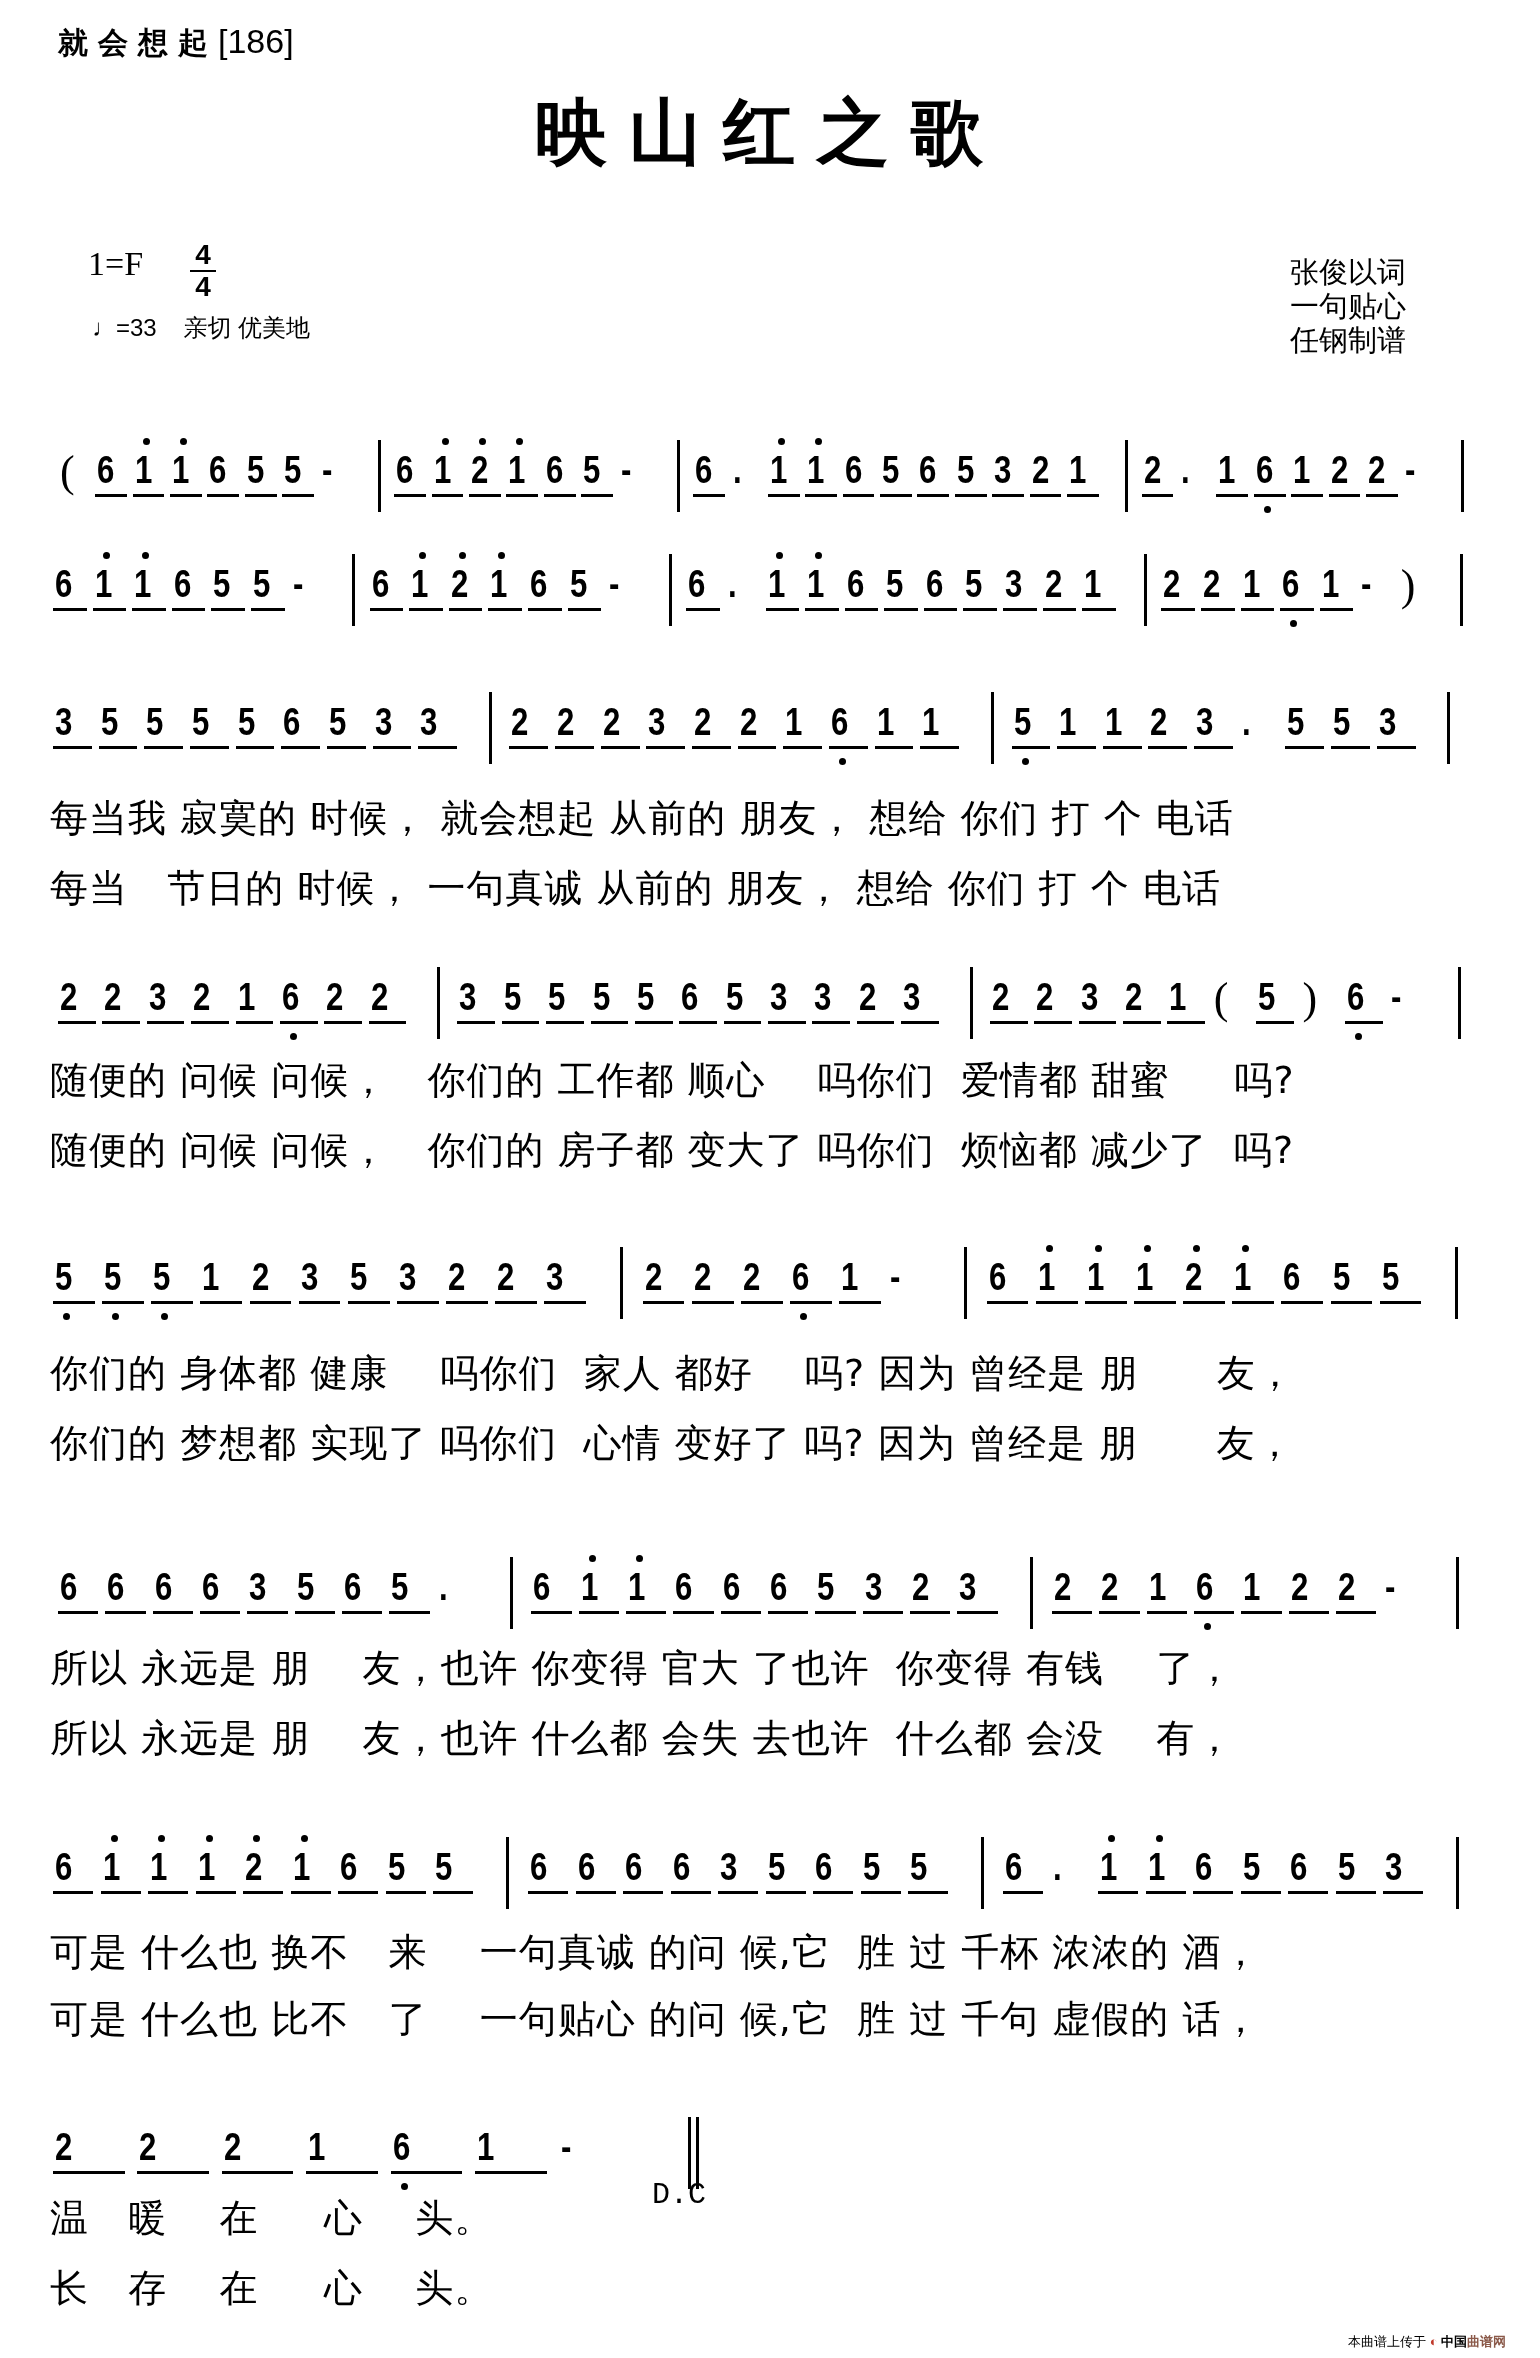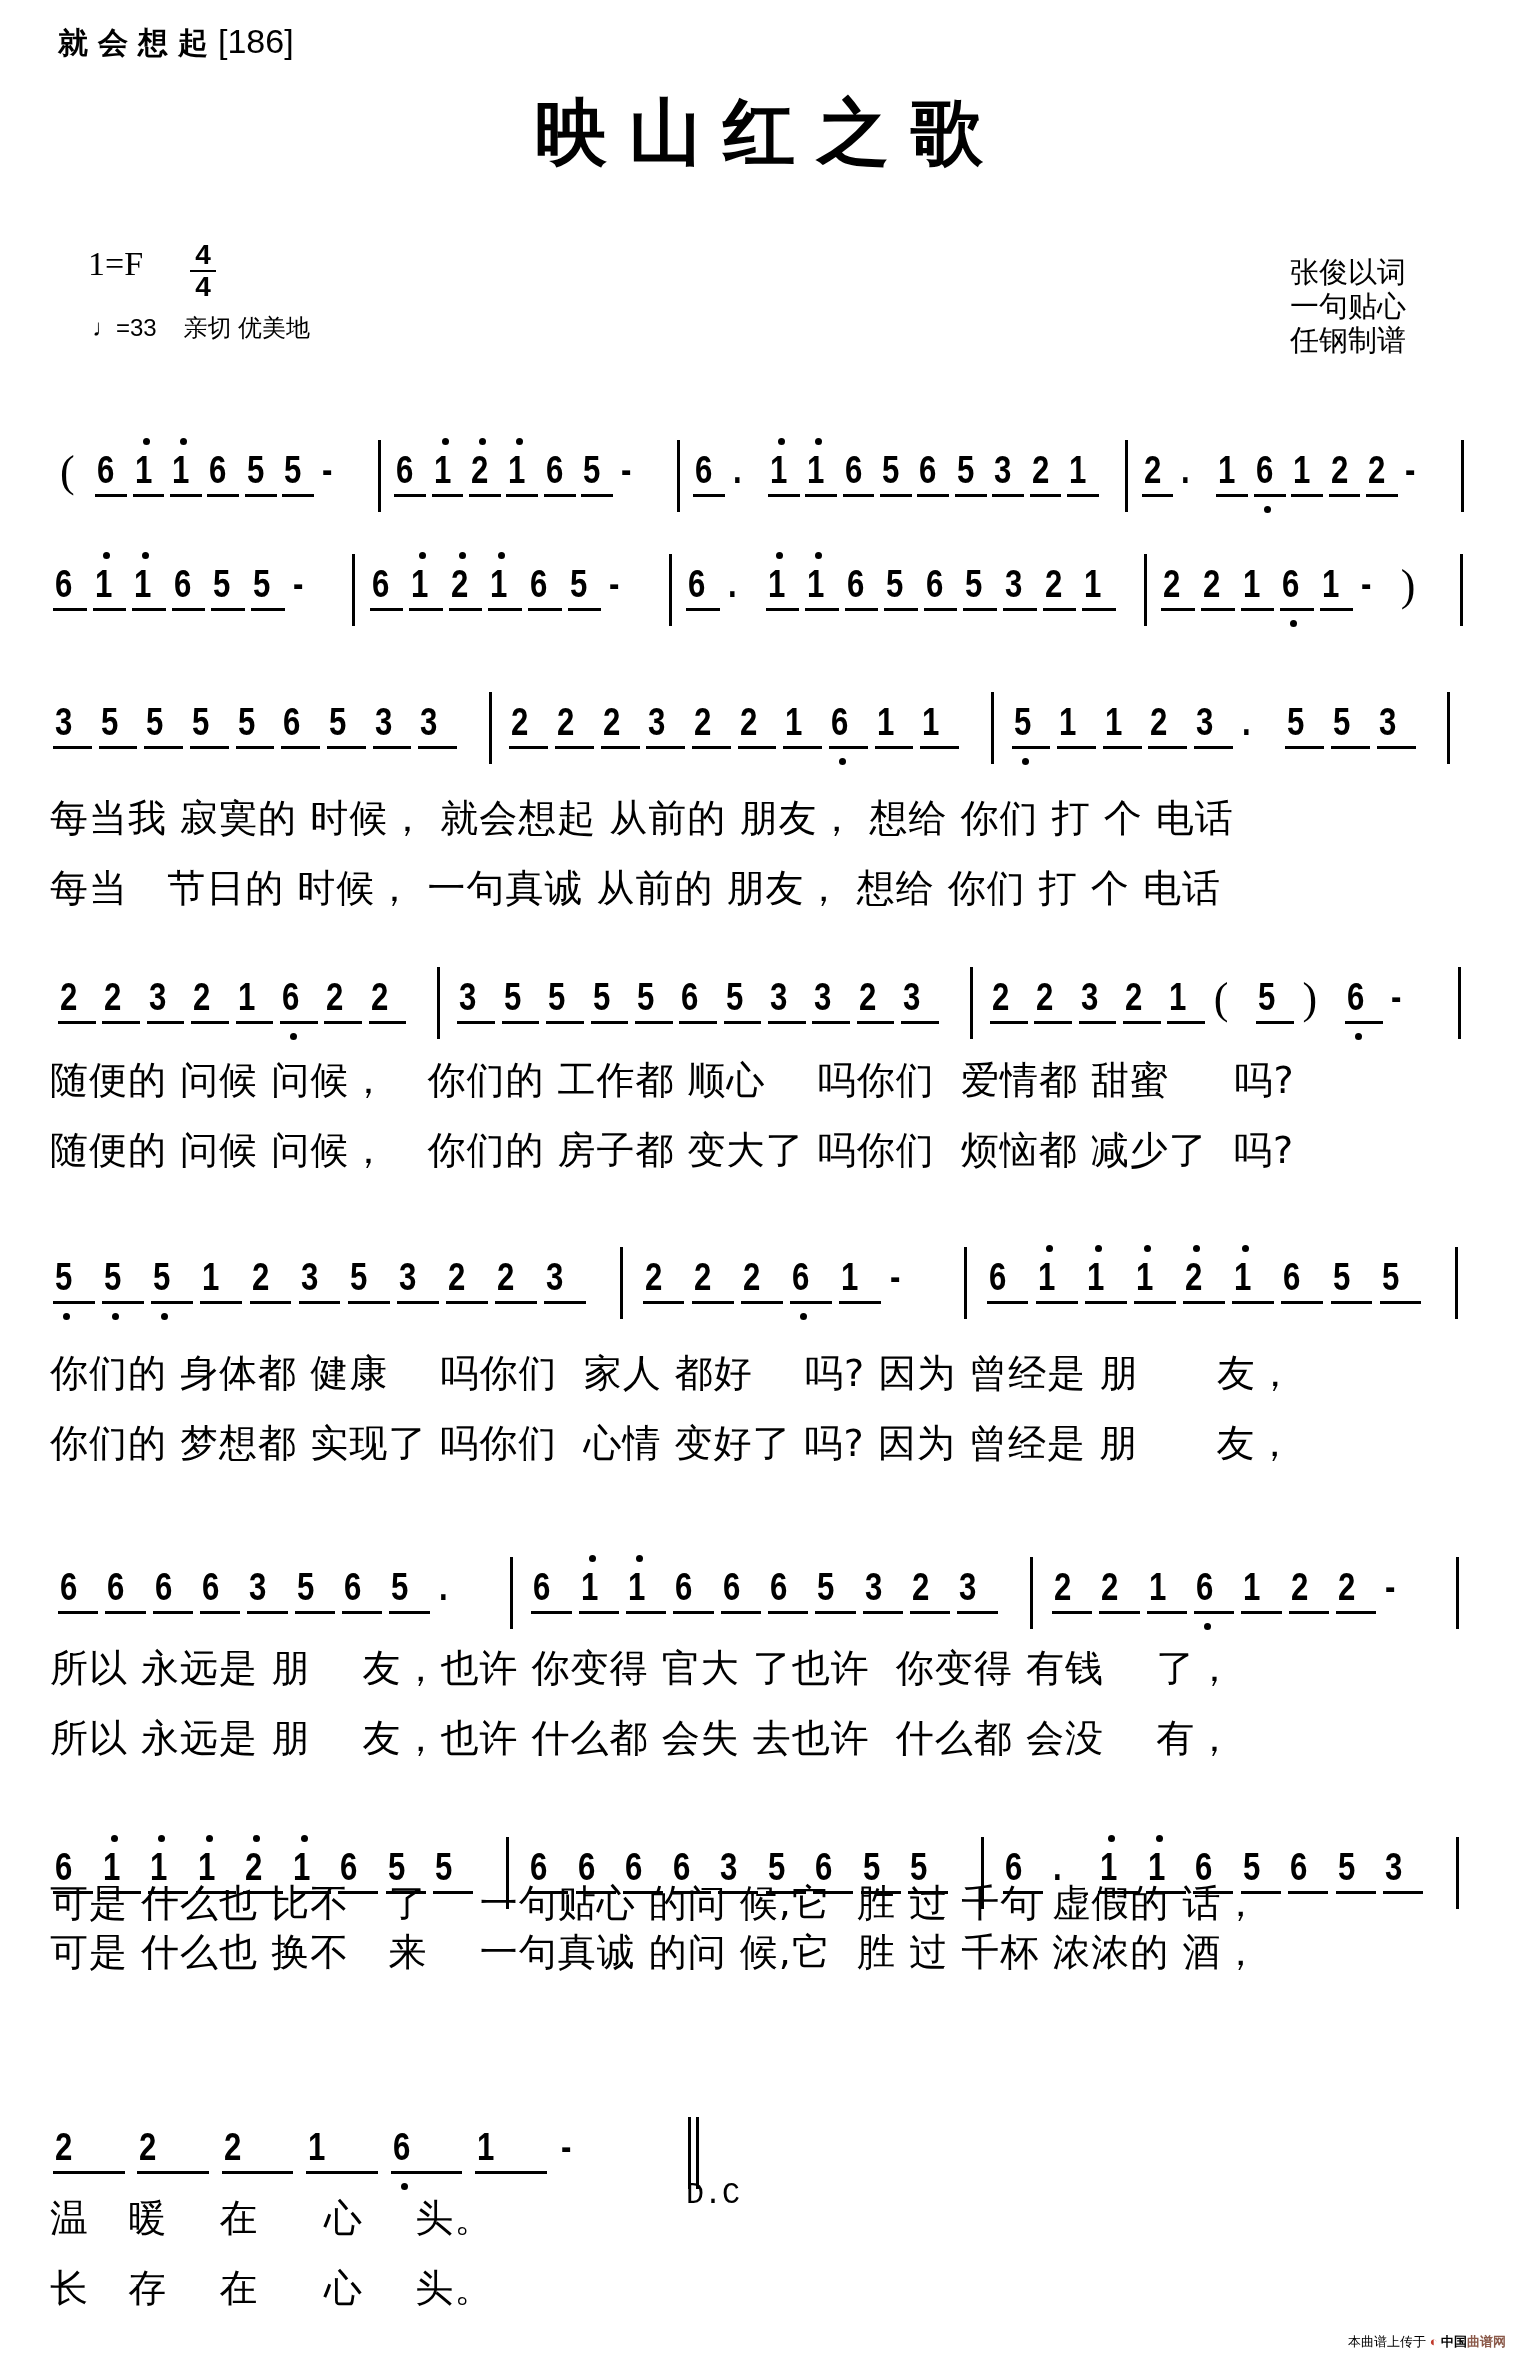--- a/index.html
+++ b/index.html
@@ -21,21 +21,21 @@
   .row { position:absolute; left:0; width:1540px; height:110px; }
   .n { position:absolute; font-size:38px; font-weight:bold; font-family:"Liberation Sans", sans-serif;
        transform:scaleX(0.82); transform-origin:left top; line-height:44px; }
   .barline { position:absolute; width:3px; background:#000; }
   .ul { position:absolute; height:3px; background:#000; }
   .dot { position:absolute; width:7px; height:7px; border-radius:50%; background:#000; }
   .paren { position:absolute; font-size:44px; font-family:"Liberation Serif", serif; }
 
   .lyric { position:absolute; left:50px; font-size:38px; font-family:"DejaVu Sans", sans-serif;
            white-space:pre; letter-spacing:1px; }
-  .dc { left:652px; top:2178px; font-size:30px; font-family:"Liberation Mono", monospace;margin-left:34px; }
+  .dc { left:652px; top:2178px; font-size:30px; font-family:"Liberation Mono", monospace; }
   .footer { left:1348px; top:2333px; font-size:13px; }
   .footer .logo { color:#c0392b; font-weight:bold; }
   .footer .logo2 { color:#8b5a4a; font-weight:bold; }
 </style>
 </head>
 <body>
 
 <div class="abs series"><span>就会想起</span><span class="num">[186]</span></div>
 <div class="abs title">映山红之歌</div>
 <div class="abs key">1=F</div>
@@ -536,21 +536,21 @@
 
 <div class="lyric" style="top:793px">每当我 寂寞的 时候， 就会想起 从前的 朋友， 想给 你们 打 个 电话</div>
 <div class="lyric" style="top:863px">每当   节日的 时候， 一句真诚 从前的 朋友， 想给 你们 打 个 电话</div>
 <div class="lyric" style="top:1055px">随便的 问候 问候，   你们的 工作都 顺心    吗你们  爱情都 甜蜜     吗?</div>
 <div class="lyric" style="top:1125px">随便的 问候 问候，   你们的 房子都 变大了 吗你们  烦恼都 减少了  吗?</div>
 <div class="lyric" style="top:1348px">你们的 身体都 健康    吗你们  家人 都好    吗? 因为 曾经是 朋      友，</div>
 <div class="lyric" style="top:1418px">你们的 梦想都 实现了 吗你们  心情 变好了 吗? 因为 曾经是 朋      友，</div>
 <div class="lyric" style="top:1643px">所以 永远是 朋    友，也许 你变得 官大 了也许  你变得 有钱    了，</div>
 <div class="lyric" style="top:1713px">所以 永远是 朋    友，也许 什么都 会失 去也许  什么都 会没    有，</div>
 <div class="lyric" style="top:1927px">可是 什么也 换不   来    一句真诚 的问 候,它  胜 过 千杯 浓浓的 酒，</div>
-<div class="lyric" style="top:1878px">可是 什么也 比不   了    一句贴心 的问 候,它  胜 过 千句 虚假的 话，</div>
+<div class="lyric" style="top:1994px">可是 什么也 比不   了    一句贴心 的问 候,它  胜 过 千句 虚假的 话，</div>
 <div class="lyric" style="top:2193px">温   暖    在     心    头。</div>
 <div class="lyric" style="top:2263px">长   存    在     心    头。</div>
 
 <div class="abs dc">D.C</div>
 
 <div class="abs footer">
   <span>本曲谱上传于</span>
   <span class="logo">◐</span>
   <span style="font-weight:bold">中国</span><span class="logo2">曲谱网</span>
 </div>

